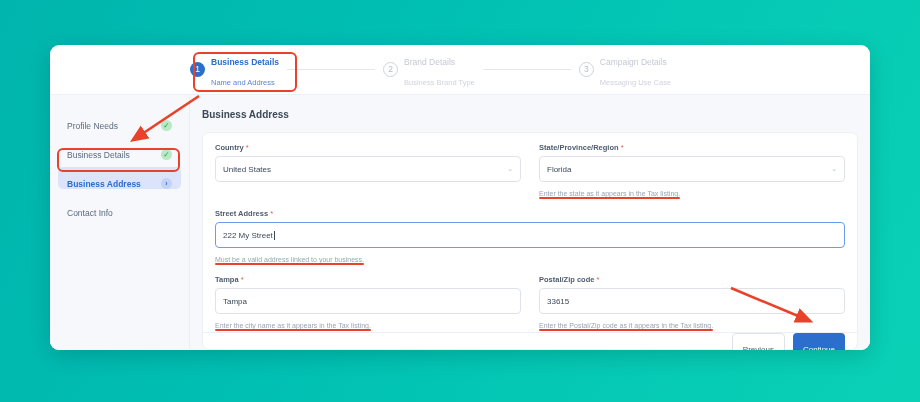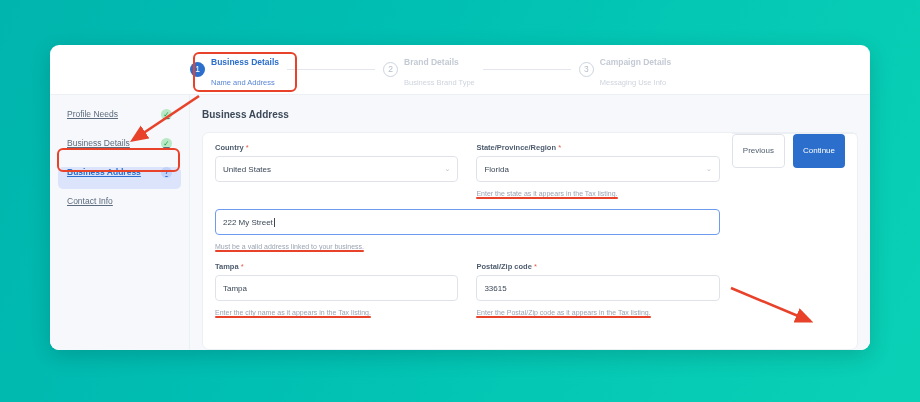--- a/index.html
+++ b/index.html
@@ -41,57 +41,56 @@
     font-size: 8.5px; line-height: 15px; text-align: center;
     flex: none; margin-right: 6px;
   }
   .step.active .step-circle { background: #2c6ecb; color: #fff; }
   .step.idle .step-circle { border: 1px solid #cdd4de; color: #b5bdc9; background: transparent; line-height: 13px; }
   .step-text { line-height: 1.25; }
   .step-title { font-size: 8.5px; font-weight: bold; }
   .step-sub { font-size: 7.5px; }
   .step.active .step-title { color: #2c6ecb; }
   .step.active .step-sub { color: #5a86d4; }
-  .step.idle .step-title { color: #c3cad4; font-weight: bold; }
+  .step.idle .step-title { color: #c3cad4; font-weight: normal; }
   .step.idle .step-sub { color: #ced4dd; margin-top: 12px; }
   .step-line { width: 88px; height: 1px; background: #e3e7ed; margin: 0 8px; flex: none; }
 
   
   #body { flex: 1; display: flex; min-height: 0; }
 
   
   #sidebar {
     width: 140px; flex: none;
     background: #f6f8fb;
     border-right: 1px solid #eceff3;
     padding-top: 14px;
   }
   .side-item {
     height: 22px; margin: 0 8px 7px 8px;
-    display: flex; align-items: flex-start;
+    display: flex; align-items: flex-end;
     padding: 0 9px;
     font-size: 8.5px; color: #5d6b7e;
     border-radius: 5px;
     position: relative;
-    text-decoration: underline;
   }
   .side-item.active { background: #dbe4fb; color: #2c6ecb; font-weight: bold; }
   .side-label { flex: 1; }
   .badge { width: 11px; height: 11px; border-radius: 50%; flex: none;
            font-size: 7px; line-height: 11px; text-align: center; color: #fff; }
   .badge.check { background: #b8e8c4; color: #1f9d4d; font-size: 7.5px; }
   .badge.chev  { background: #c2d2f7; color: #2c6ecb; font-size: 7px; }
 
   
   #main { flex: 1; min-width: 0; background: #f6f8fb; display: flex; flex-direction: column; }
   #main-title { font-size: 10px; color: #3c4858; font-weight: bold; padding: 14px 0 12px 12px; flex: none; }
   #panel {
     background: #fff; border: 1px solid #eceff3; border-radius: 7px;
     margin: 0 12px 0 12px; flex: 1; min-height: 0;
-    display: flex; 
+    display: flex; flex-direction: column;
   }
   #fields { padding: 10px 12px 0 12px; flex: 1; }
 
   .row { display: flex; gap: 18px; }
   .fld { flex: 1; min-width: 0; }
   .fld.full { flex: 1 1 100%; }
   .lbl { font-size: 7.5px; color: #4e5c6e; font-weight: bold; margin-bottom: 4px; display: block; }
   .req { color: #e8604c; font-weight: normal; }
   .ctrl {
     height: 17px; border: 1px solid #dfe3e9; border-radius: 4px;
@@ -145,21 +144,21 @@
       <span class="step-text">
         <span class="step-title">Brand Details</span><br>
         <span class="step-sub">Business Brand Type</span>
       </span>
     </div>
     <span class="step-line"></span>
     <div class="step idle">
       <span class="step-circle">3</span>
       <span class="step-text">
         <span class="step-title">Campaign Details</span><br>
-        <span class="step-sub">Messaging Use Info</span>
+        <span class="step-sub">Messaging Use Case</span>
       </span>
     </div>
   </div>
 
   <div id="body">
 
     <div id="sidebar">
       <div class="side-item">
         <span class="side-label">Profile Needs</span>
         <span class="badge check">✓</span>
@@ -198,20 +197,21 @@
                 <span class="caret">⌄</span>
               </div>
               <span class="help underlined">Enter the state as it appears in the Tax listing.</span>
             </div>
           </div>
 
           <div class="gap"></div>
 
           <div class="row">
             <div class="fld full">
+              <label class="lbl"><span>Street Address</span> <span class="req">*</span></label>
               <div class="ctrl focused">
                 <span>222 My Street</span>
                   <span class="cursor"></span>
               </div>
               <span class="help underlined">Must be a valid address linked to your business.</span>
             </div>
           </div>
 
           <div class="gap"></div>
 

